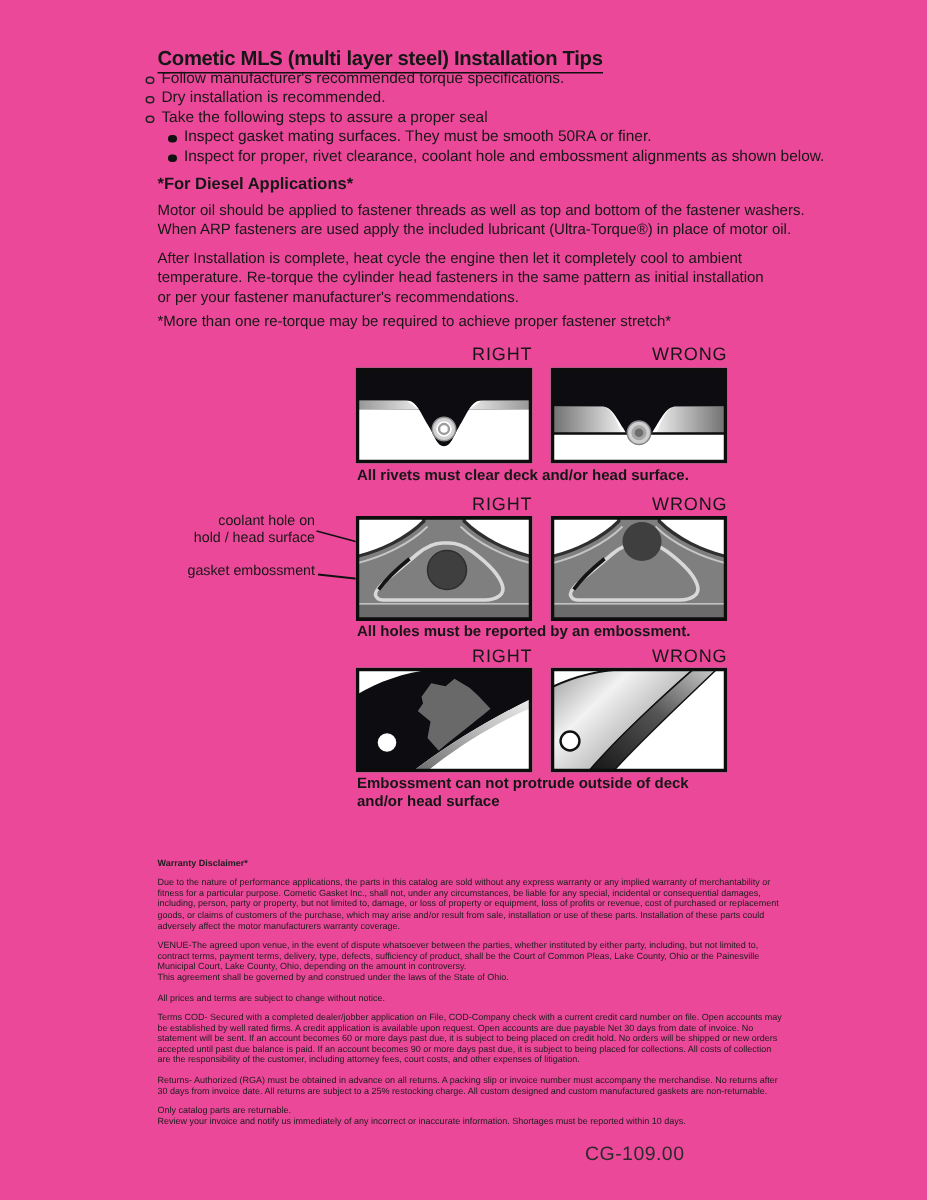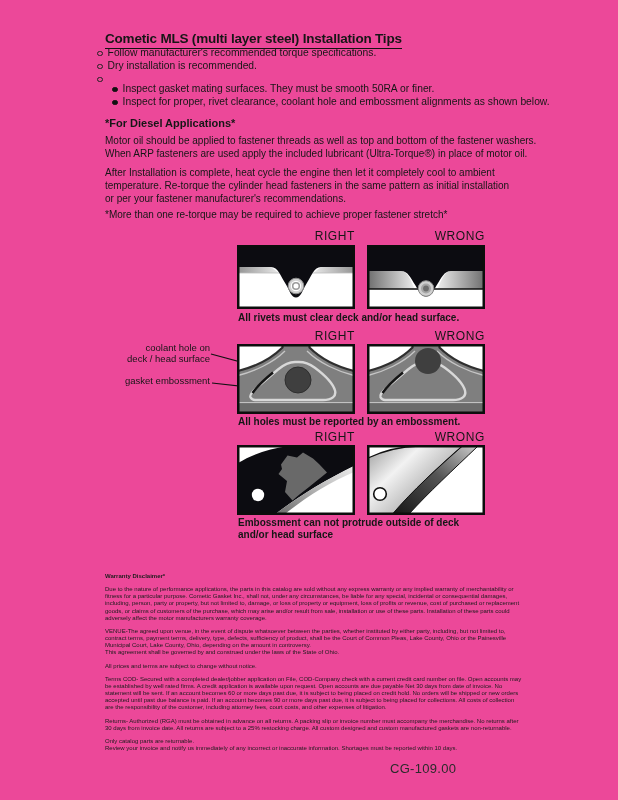--- a/index.html
+++ b/index.html
@@ -50,20 +50,21 @@
     <div class="bullet">
       <span class="marker ring"></span>
       <span class="txt">Follow manufacturer's recommended torque specifications.</span>
     </div>
     <div class="bullet">
       <span class="marker ring"></span>
       <span class="txt">Dry installation is recommended.</span>
     </div>
     <div class="bullet">
       <span class="marker ring"></span>
+      <span class="txt">Take the following steps to assure a proper seal</span>
     </div>
     <div class="bullet sub">
       <span class="marker dot"></span>
       <span class="txt">Inspect gasket mating surfaces.  They must be smooth 50RA or finer.</span>
     </div>
     <div class="bullet sub">
       <span class="marker dot"></span>
       <span class="txt">Inspect for proper, rivet clearance, coolant hole and embossment alignments as shown below.</span>
     </div>
   </div>
@@ -126,21 +127,21 @@
       <rect x="1.25" y="1.25" width="115.5" height="61.5" fill="none" stroke="#0d0d0d" stroke-width="2.5"></rect>
     </svg>
   </div>
 
   <div class="abs dcaption" style="left:238px;top:312px;">All rivets must clear deck and/or head surface.</div>
 
   <div class="abs dlabel" style="left:237px;top:329px;">RIGHT</div>
   <div class="abs dlabel" style="left:367px;top:329px;">WRONG</div>
 
   <div class="abs callout" style="left:115px;top:342px;width:95px;">coolant hole on
-deck / head surface</div>
+hold / head surface</div>
   <div class="abs callout" style="left:110px;top:375px;width:100px;">gasket embossment</div>
 
   <svg class="abs" style="left:108px;top:348px;" width="200" height="46">
     <line x1="103" y1="6" x2="185" y2="28" stroke="#111" stroke-width="1.2"></line>
     <line x1="104" y1="35" x2="150" y2="40" stroke="#111" stroke-width="1.2"></line>
   </svg>
 
   <div class="abs dbox" style="left:237px;top:344px;">
     <svg width="118" height="70" viewBox="0 0 118 70">
       <rect x="0" y="0" width="118" height="70" fill="#ffffff"></rect>

